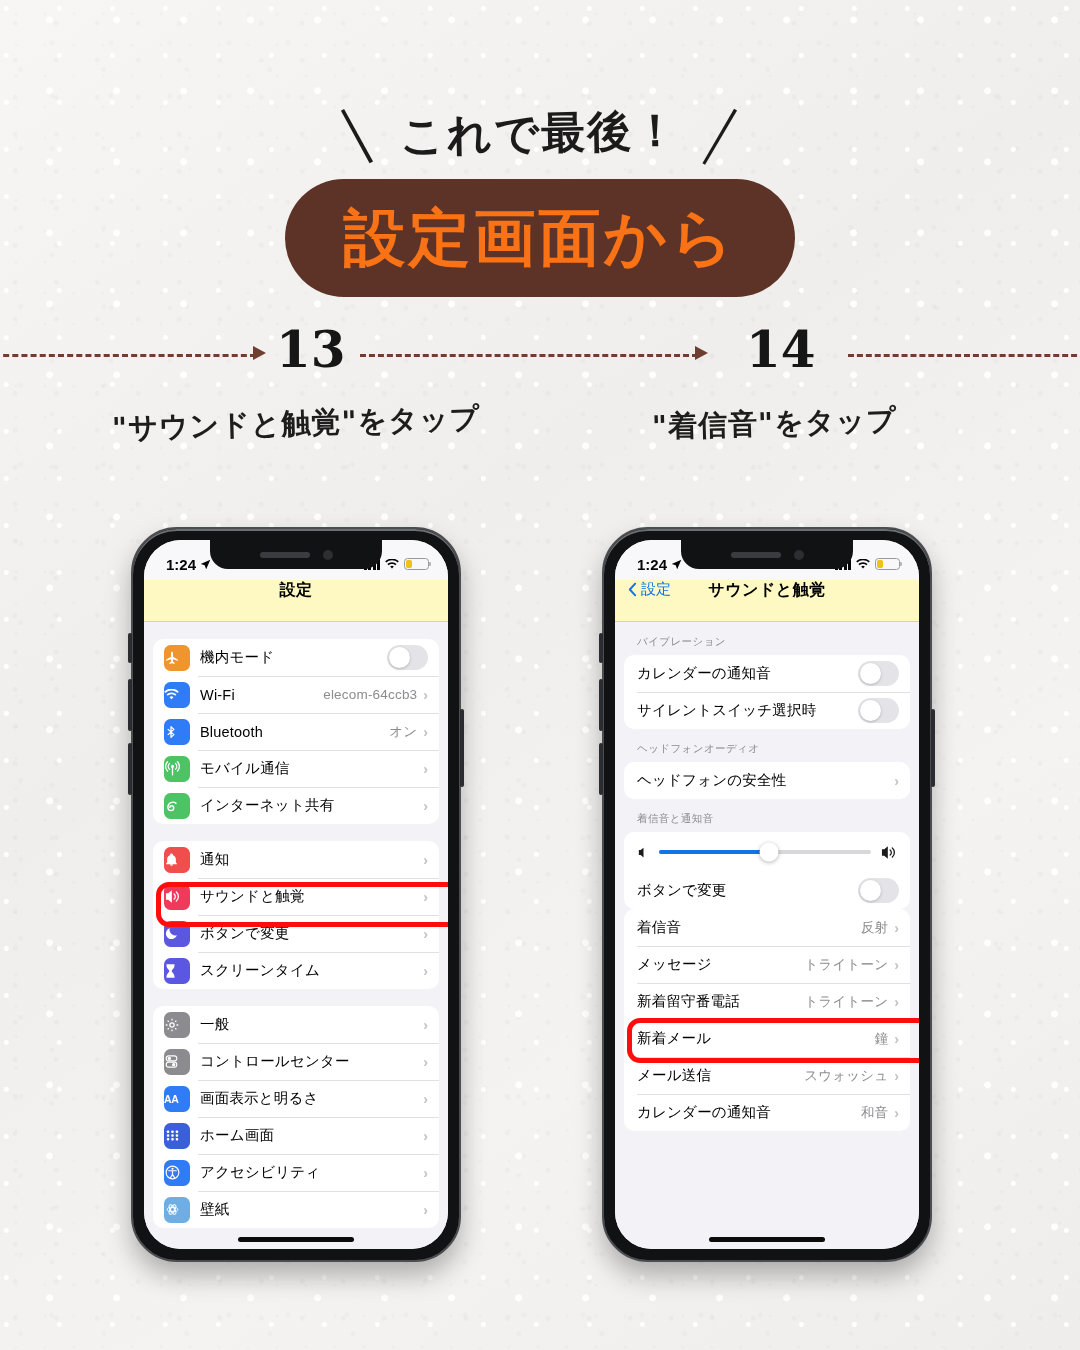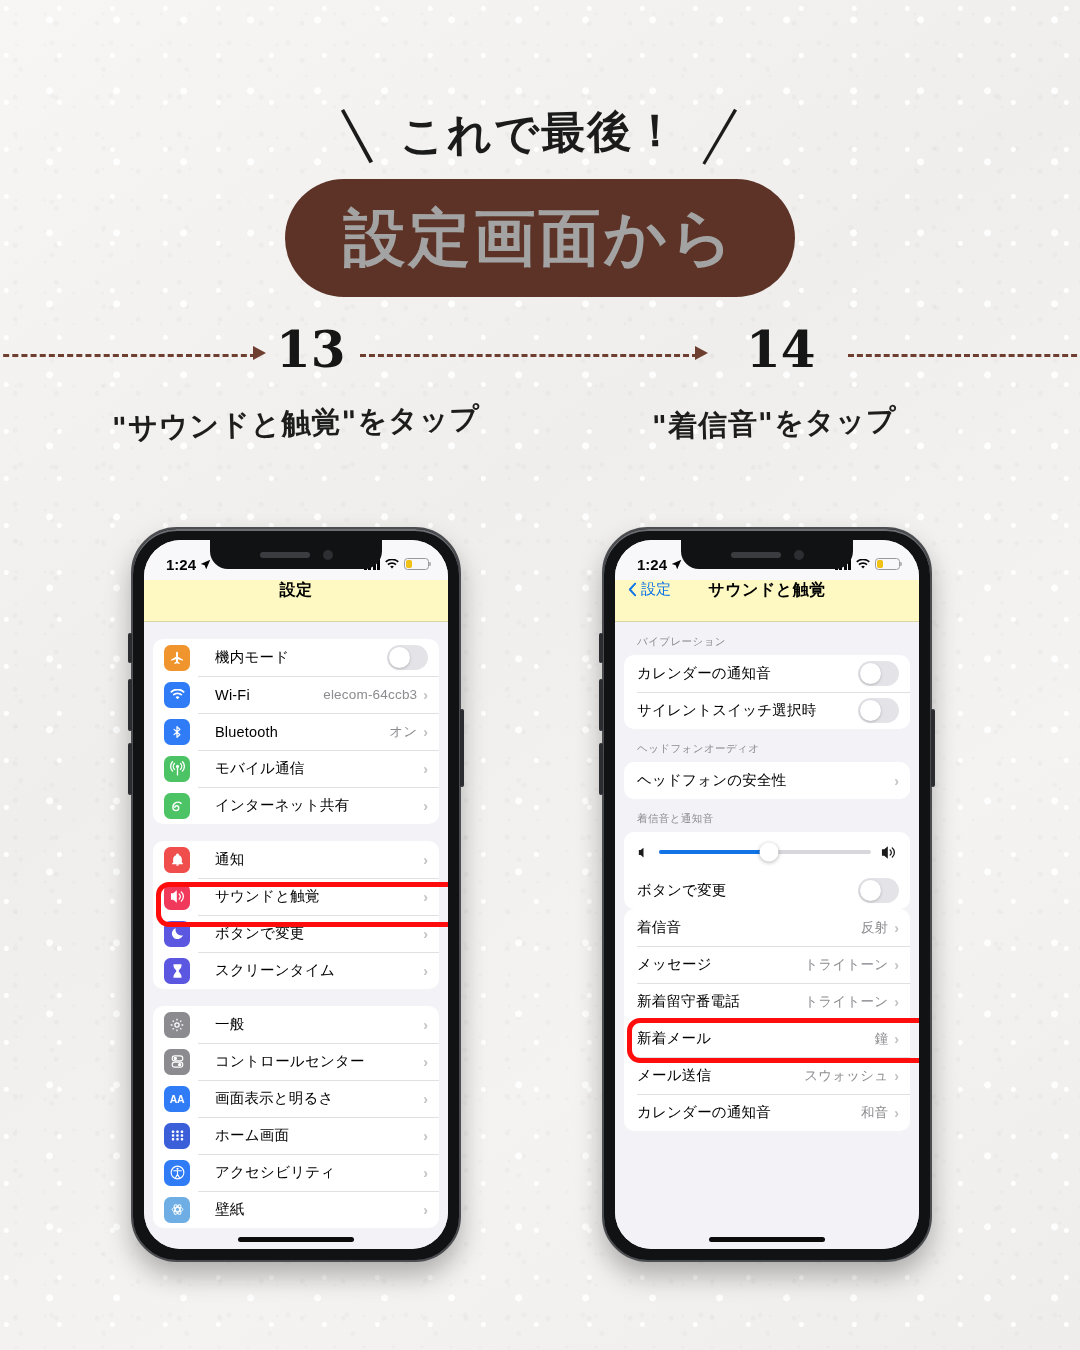--- a/index.html
+++ b/index.html
@@ -38,21 +38,21 @@
   .slash.l { transform: rotate(12deg) translateY(-2px); }
   .slash.r { transform: rotate(-12deg) translateY(-2px); }
 
   .pill {
     margin: 16px auto 0; width: 510px; height: 118px;
     background: #5c3326; border-radius: 60px;
     display: flex; align-items: center; justify-content: center;
   }
   .pill-txt {
     font-family: "DejaVu Serif", serif;
-    font-size: 62px; font-weight: 700; color: #a3a3a3;
+    font-size: 62px; font-weight: 700; color: #f97316;
     letter-spacing: 3px;
   }
 
   
   .steps { position: absolute; top: 318px; left: 0; width: 1080px; height: 72px; }
   .dash {
     position: absolute; top: 36px; height: 0;
     border-top: 3px dashed #6e3f31;
   }
   .dash.a { left: -6px; width: 262px; }
@@ -176,22 +176,22 @@
     display: flex; align-items: center; min-height: 37px;
     padding: 0 11px 0 11px; position: relative;
   }
   .row + .row::before {
     content: ""; position: absolute; top: 0; left: 45px; right: 0;
     border-top: .5px solid #e0e0e3;
   }
   .row.noicon + .row.noicon::before { left: 13px; }
   .ic {
     width: 26px; height: 26px; border-radius: 6.5px; flex: none;
-    margin-right: 25px;
-    display: flex; align-items: center; justify-content: center;
+    margin-right: 10px;
+    display: flex; align-items: center; 
     color: #fff;
   }
   .rlabel { font-size: 14.5px; color: #000; letter-spacing: .2px; flex: 1; }
   .rlabel.plain { padding-left: 2px; }
   .rvalue { font-size: 13.5px; color: #8c8c90; margin-right: 6px; letter-spacing: .2px; }
   .chev { color: #c2c2c6; font-size: 14px; line-height: 1; font-weight: 600; }
 
   
   .toggle {
     width: 41px; height: 24.5px; border-radius: 13px; background: #e4e4e8;

